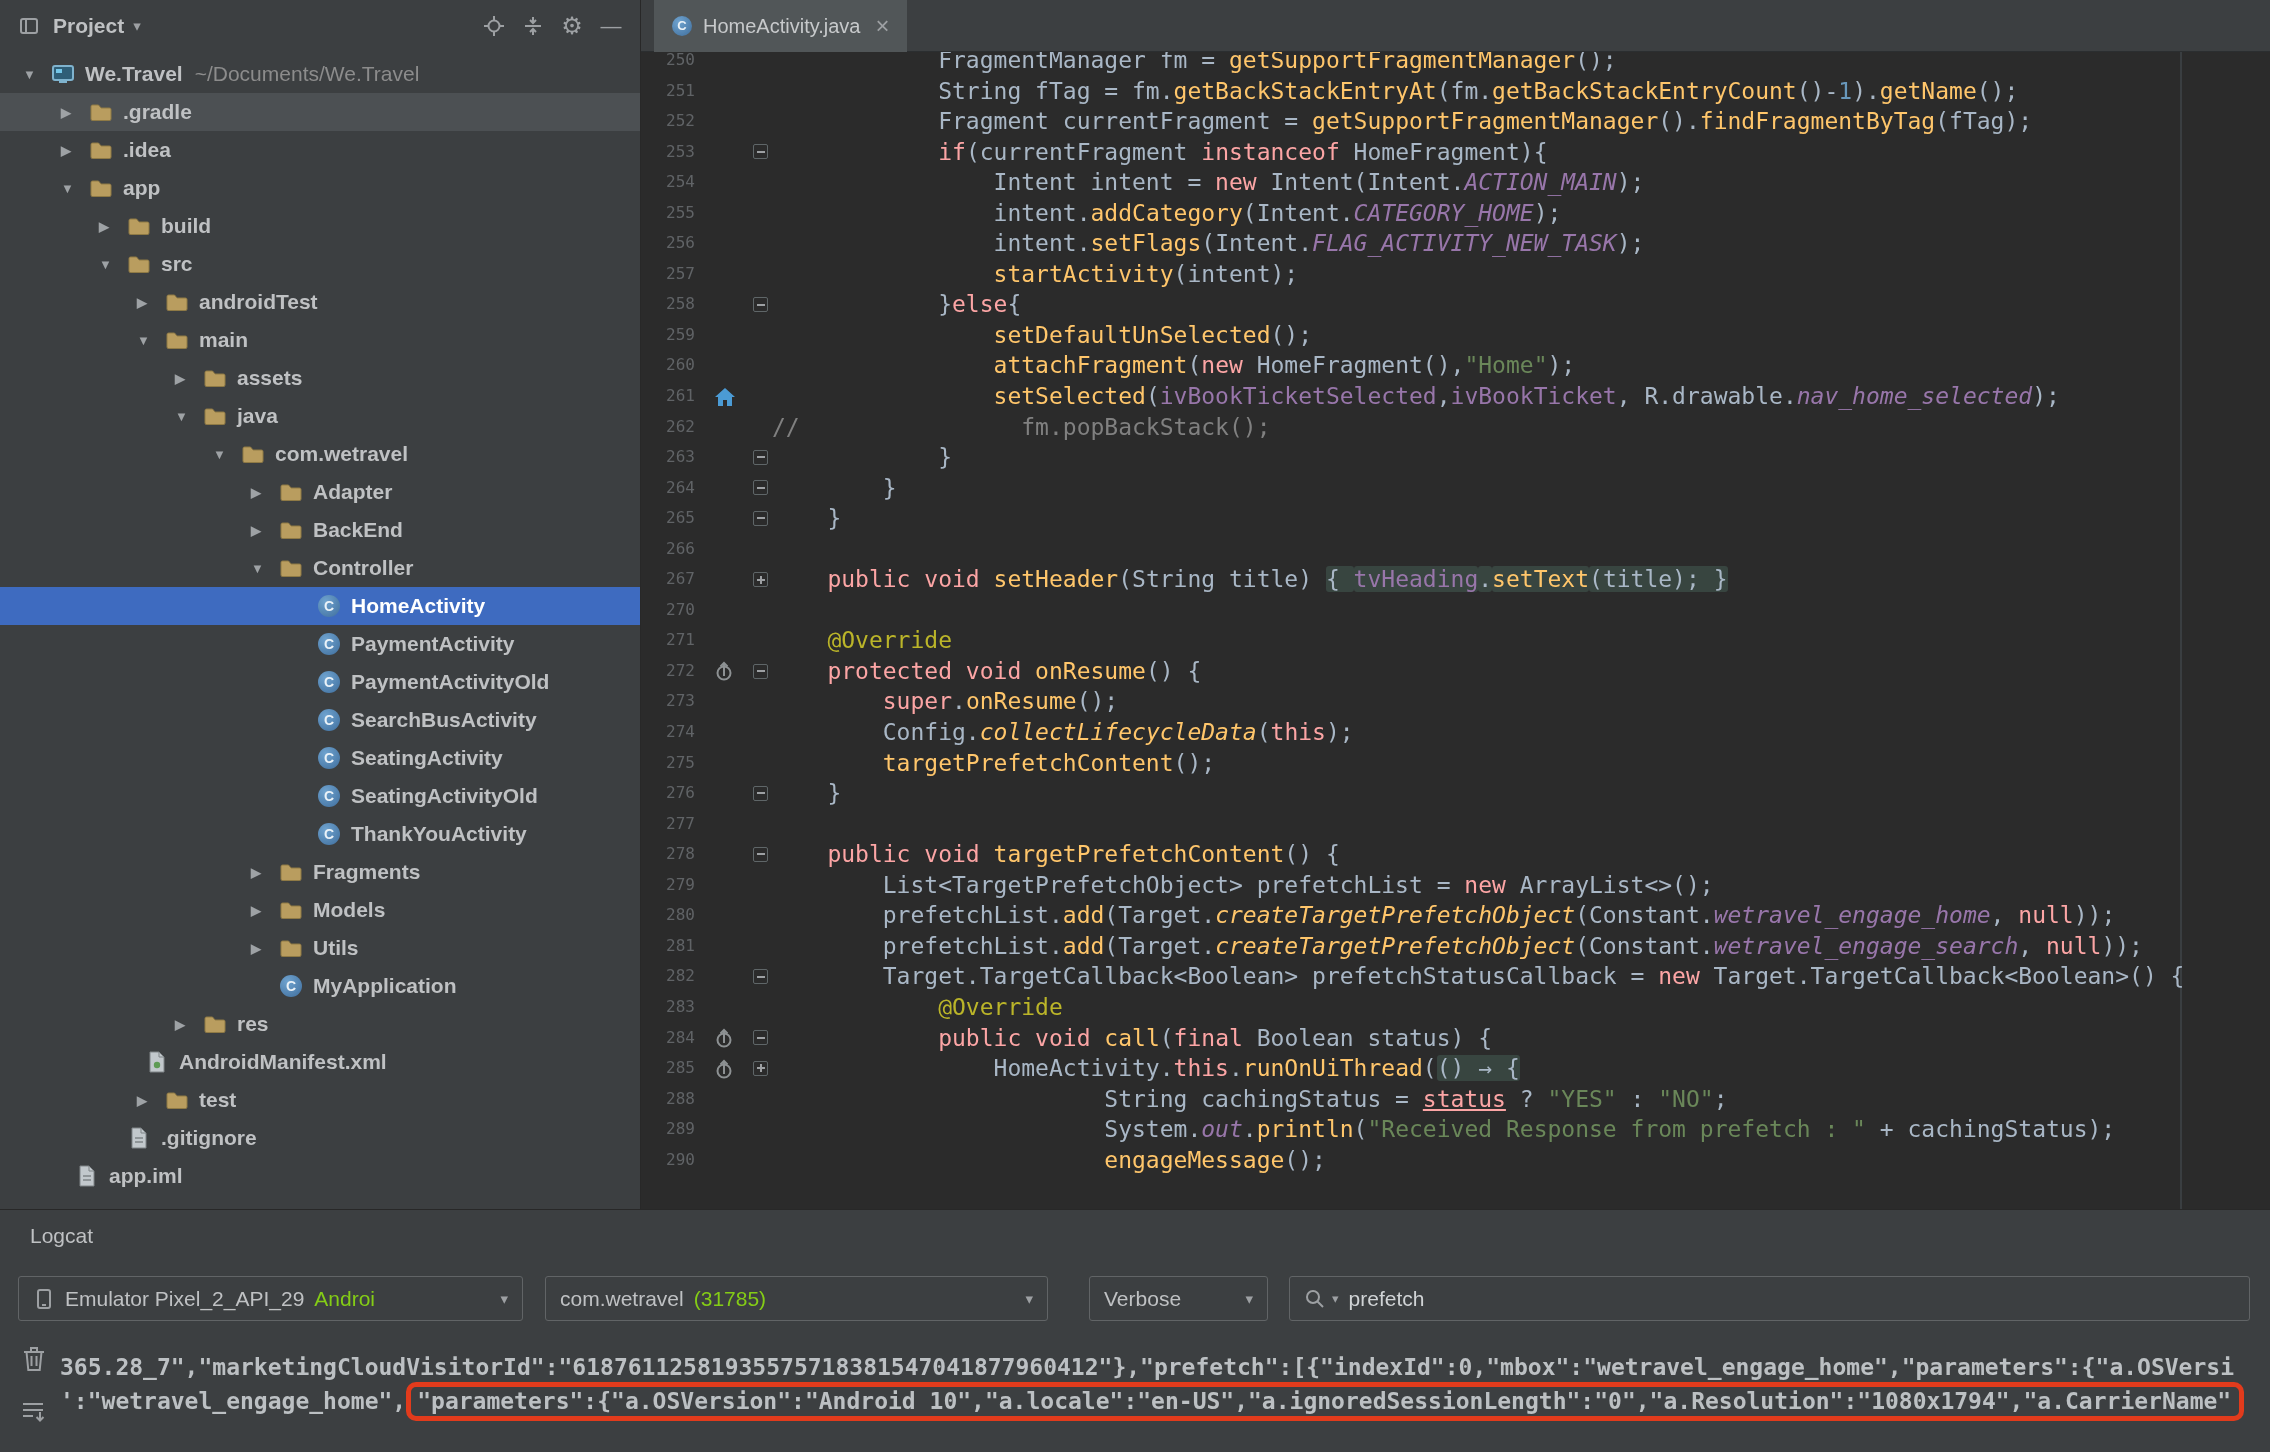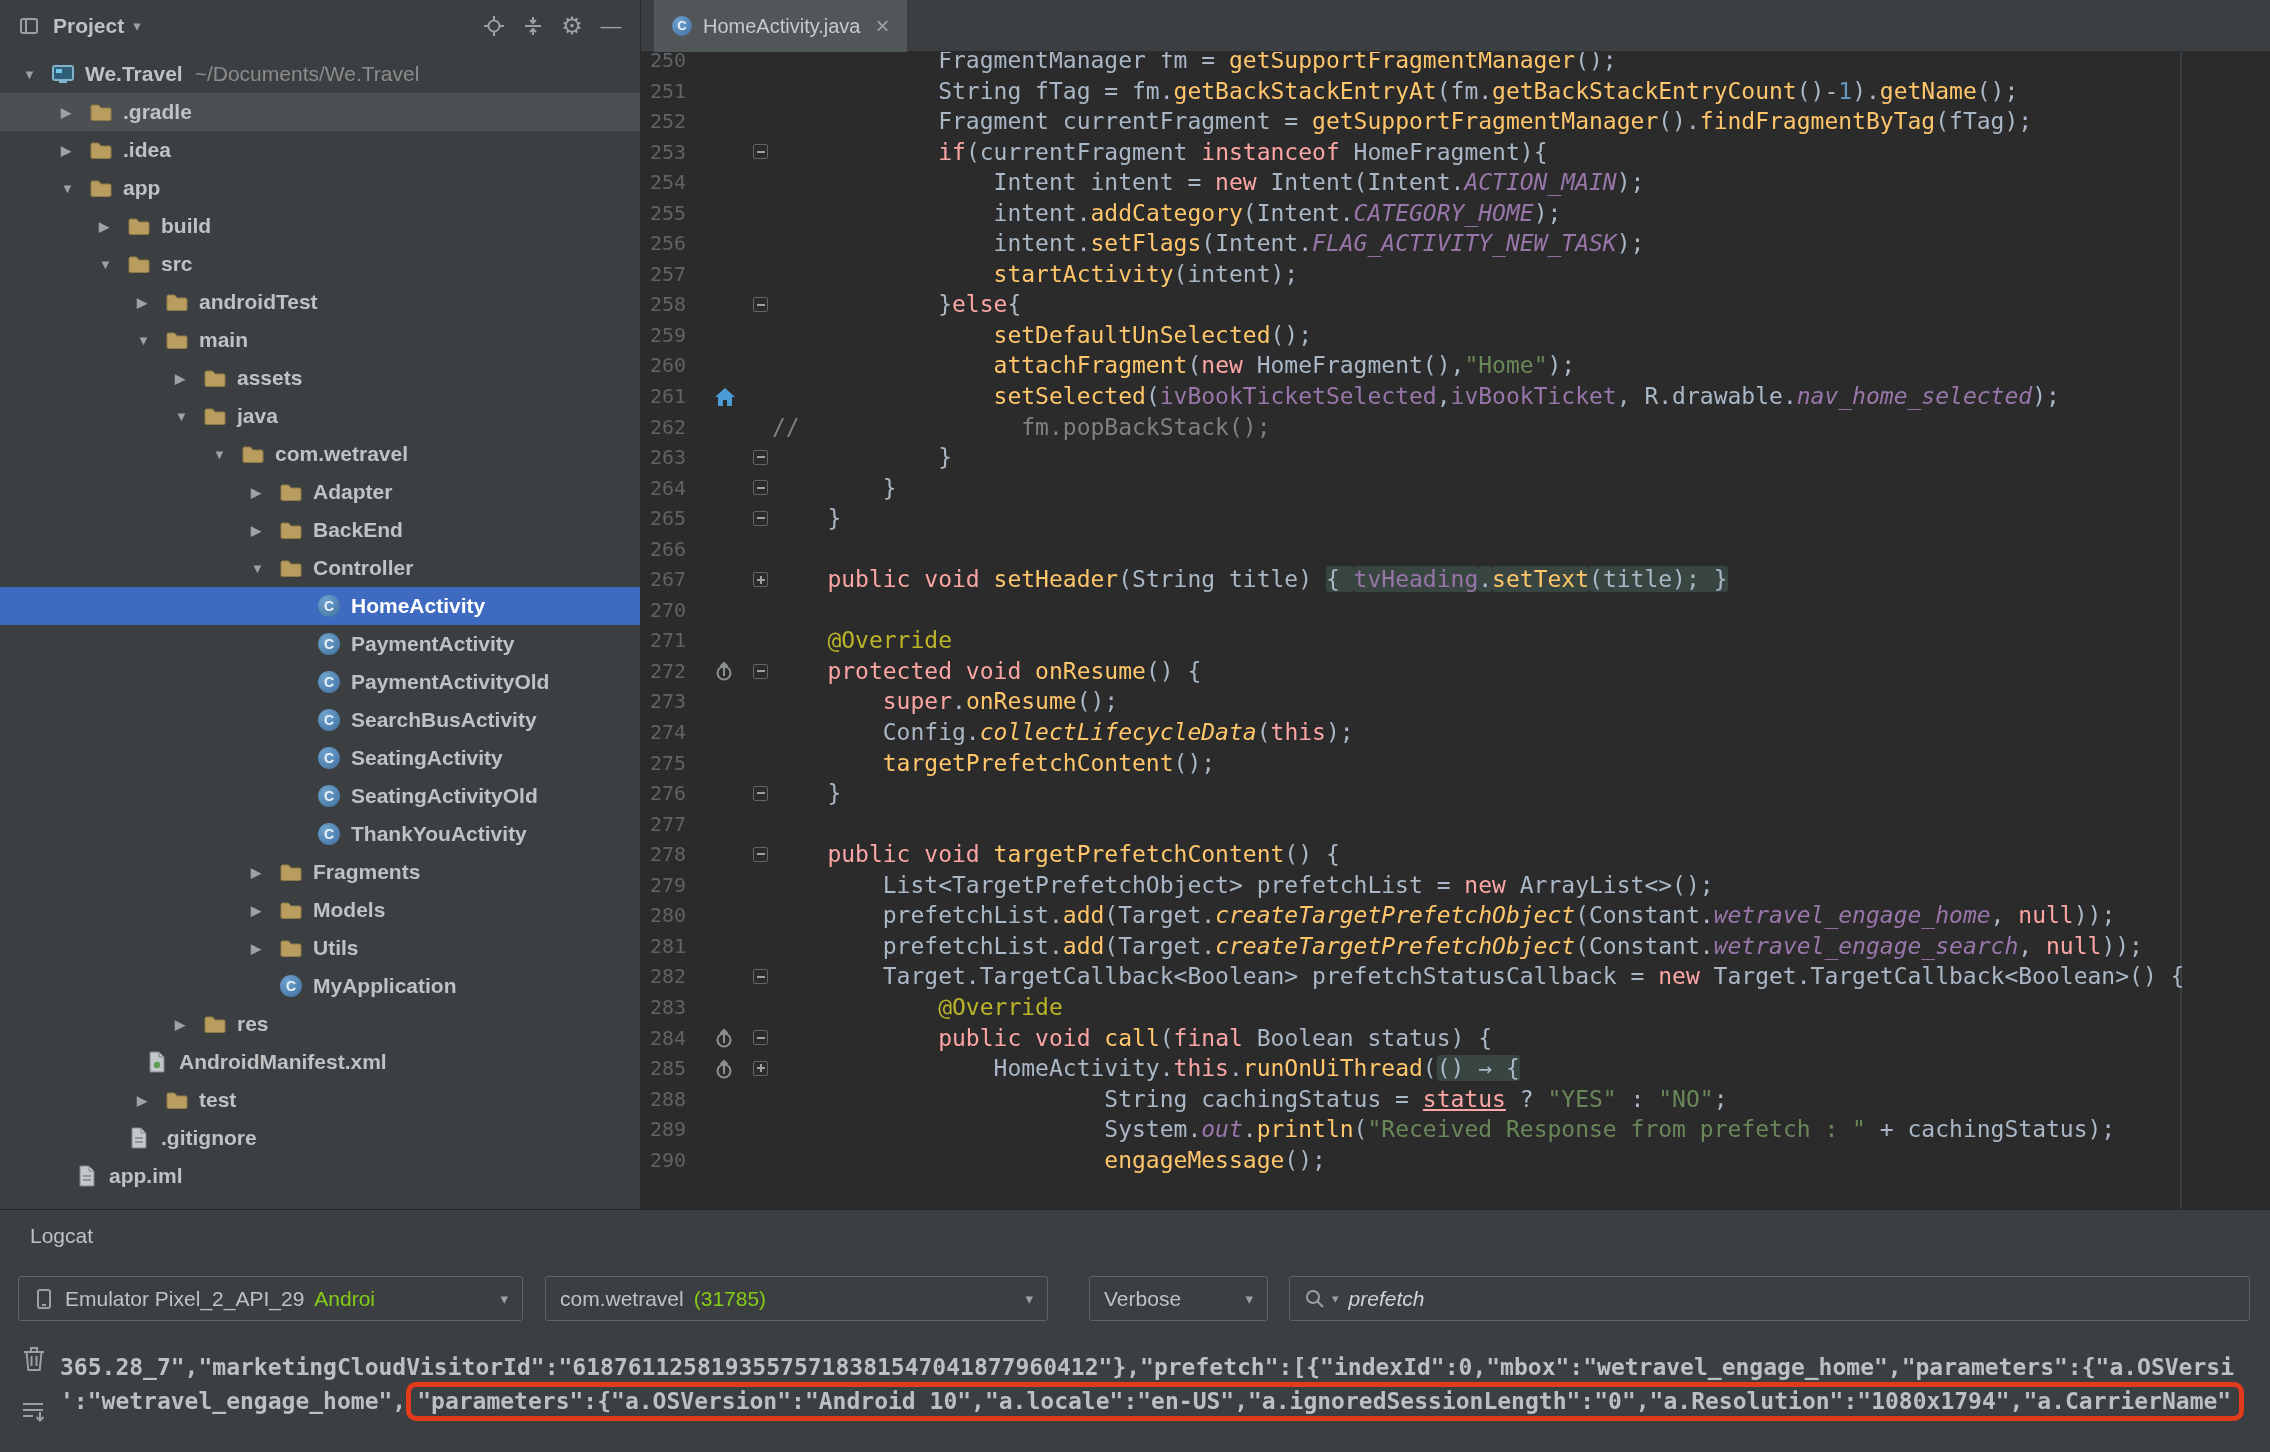--- a/index.html
+++ b/index.html
@@ -29,21 +29,21 @@
   #tabbar{position:absolute;left:641px;top:0;width:1629px;height:52px;background:#3C3F41;border-bottom:1px solid #2B2E30;z-index:4;}
   #tab-active{position:absolute;left:13px;top:0;height:52px;background:#515658;display:flex;align-items:center;padding:0 18px;gap:11px;}
   .tablabel{color:#C7C9CB;font-size:20px;}
   .tabclose{color:#9DA0A3;font-size:24px;line-height:20px;margin-left:4px;}
 
   
   #editor{position:absolute;left:641px;top:52px;width:1629px;height:1157px;background:#2B2B2B;overflow:hidden;}
   .margin-guide{position:absolute;left:1539px;top:0;height:100%;width:2px;background:#3A3E41;}
   #code-area{position:absolute;left:0;top:-7px;width:100%;}
   .crow{position:relative;height:30.55px;white-space:pre;font-family:"DejaVu Sans Mono",monospace;font-size:23px;line-height:30.55px;}
-  .lnum{position:absolute;left:0;width:54px;text-align:center;color:#606366;font-size:20px;font-family:"DejaVu Sans Mono",monospace;}
+  .lnum{position:absolute;left:0;width:54px;text-align:right;color:#606366;font-size:16px;font-family:"DejaVu Sans Mono",monospace;}
   .gicon{position:absolute;left:64px;top:2px;width:40px;height:27px;display:flex;align-items:center;justify-content:center;}
   .gfold{position:absolute;left:112px;top:0;width:16px;height:30.55px;display:flex;align-items:center;}
   .fsq{position:relative;width:15px;height:15px;border:1.5px solid #5F6668;border-radius:2px;background:#2B2B2B;}
   .fsq::before{content:"";position:absolute;left:2.5px;right:2.5px;top:50%;margin-top:-1px;height:2px;background:#9DA0A3;}
   .fsq.plus::after{content:"";position:absolute;top:2.5px;bottom:2.5px;left:50%;margin-left:-1px;width:2px;background:#9DA0A3;}
   .ctext{position:absolute;left:131px;top:0;}
   .d{color:#A9B7C6}.k{color:#fca5a5}.s{color:#6A8759}.n{color:#6897BB}.c{color:#808080}
   .a{color:#BBB529}.f{color:#9876AA}.sf{color:#9876AA;font-style:italic}
   .m{color:#FFC66B}.sm{color:#FFC66B;font-style:italic}
   .u{color:#fca5a5;text-decoration:underline;}
@@ -53,21 +53,21 @@
   #logcat{position:absolute;left:0;top:1209px;width:2270px;height:243px;background:#3C3F41;border-top:1px solid #282828;overflow:hidden;}
   #logcat-title{position:absolute;left:30px;top:14px;color:#BFC1C3;font-size:21px;}
   .combo{position:absolute;top:66px;height:45px;border:1px solid #616466;border-radius:3px;display:flex;align-items:center;padding:0 14px;gap:10px;color:#BFC1C3;font-size:21px;background:#3C3F41;}
   #combo-device{left:18px;width:505px;}
   #combo-process{left:545px;width:503px;}
   #combo-level{left:1089px;width:179px;}
   #search-field{left:1289px;width:961px;}
   .caret{margin-left:auto;color:#9DA0A3;font-size:15px;}
   .scaret{color:#9DA0A3;font-size:13px;margin-left:-4px;}
   .dim{color:#84cc16;}
-  .sval{color:#D0D3D5;font-style:italic;}
+  .sval{color:#D0D3D5;}
   .sicon{position:absolute;left:20px;display:inline-flex;}
   #trash-ic{top:134px;}
   #wrap-ic{top:190px;}
   .log-line{position:absolute;left:60px;white-space:pre;font-family:"DejaVu Sans Mono",monospace;font-size:23px;font-weight:600;color:#BCC0C3;line-height:30px;}
   #log-line-0{top:142px;}
   #log-line-1{top:176px;}
   .redbox{border:5px solid #E23B1C;border-radius:10px;padding:1px 8px 2px 6px;}
 </style>
 </head>
 <body>

